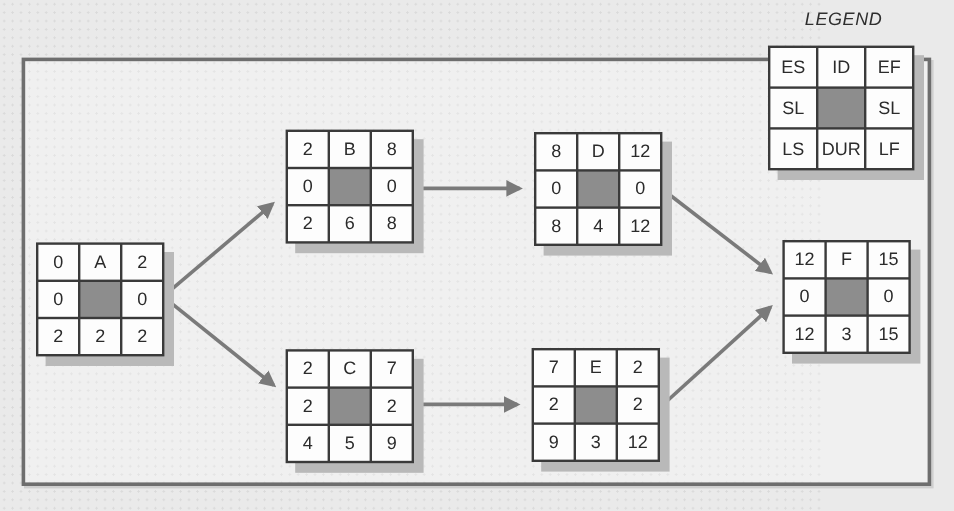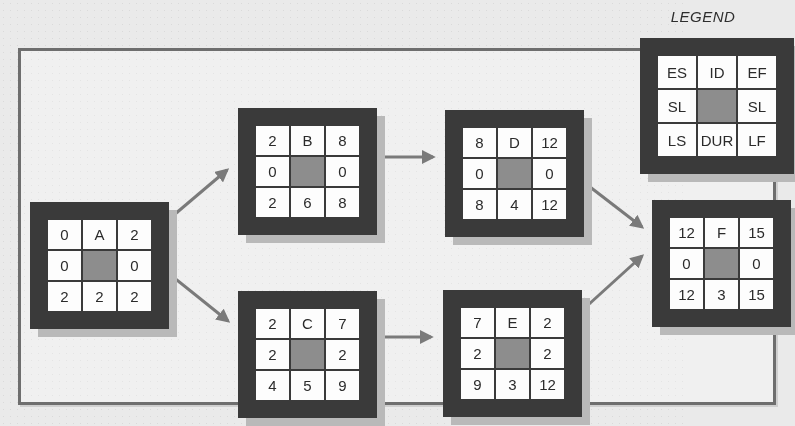--- a/index.html
+++ b/index.html
@@ -20,21 +20,21 @@
     border:3px solid #6e6e6e;
     background:rgba(255,255,255,0.28);
     box-shadow:2px 2px 0 #cfcfcf;
   }
   .arrows{position:absolute;left:0;top:0;width:795px;height:426px;pointer-events:none;}
   .node{
     position:absolute;
     display:grid;
     grid-template-columns:33px 33px 33px;
     grid-template-rows:29px 29px 29px;
-    gap:2px;padding:18px;
+    gap:2px;padding:2px;
     background:#3a3a3a;
     box-shadow:8px 8px 0 #b9b9b9;
     text-align:center;
   }
   .node .cell{
     background:#fdfdfd;
     display:flex;align-items:center;justify-content:center;
     font-size:15px;color:#2b2b2b;
   }
   .node .cell.dark{background:#8d8d8d;}

